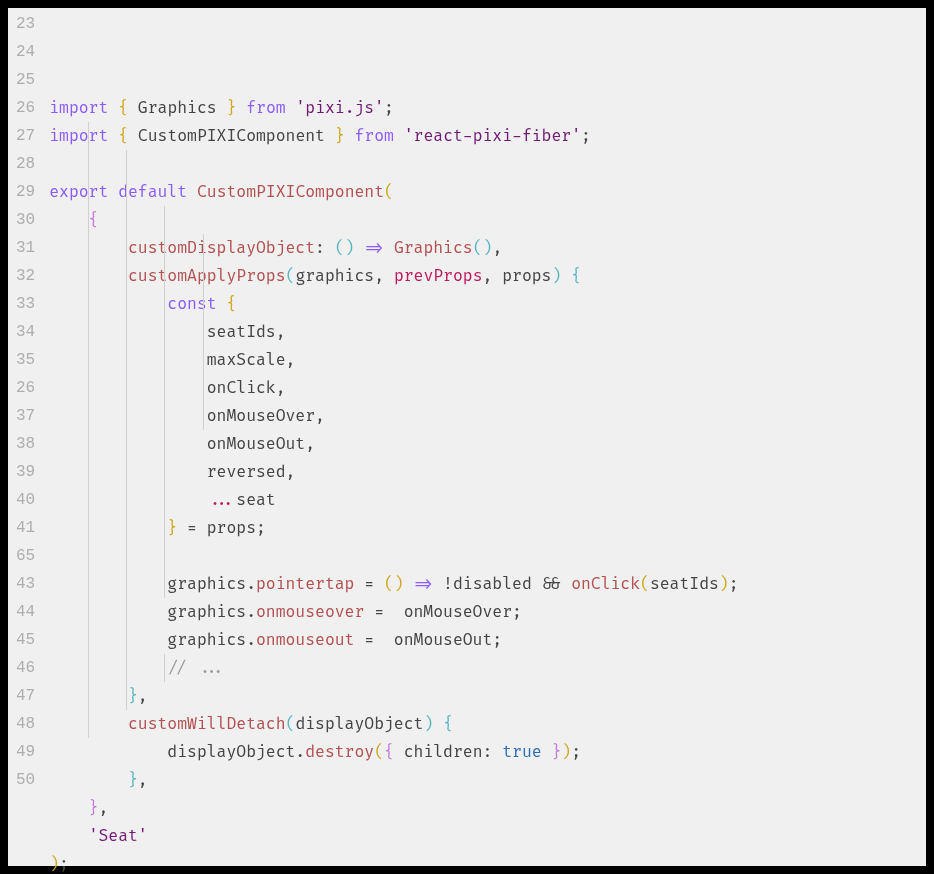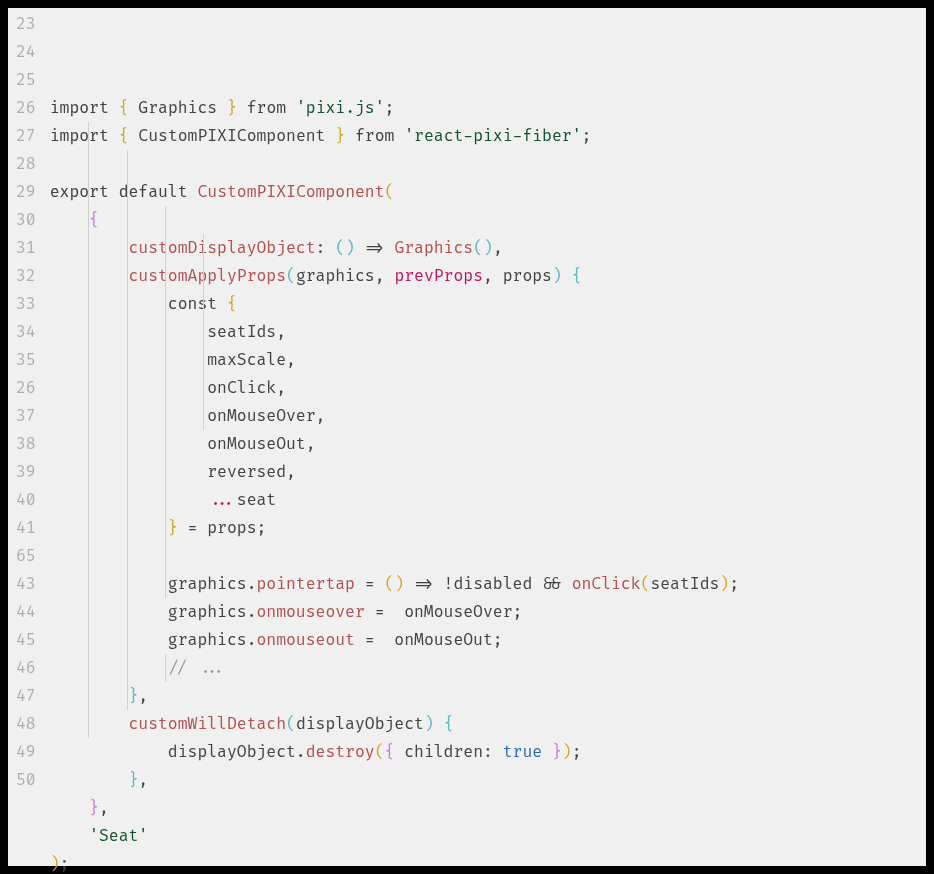--- a/index.html
+++ b/index.html
@@ -16,45 +16,46 @@
     height: 858px;
     display: flex;
     padding-top: 2px;
   }
   .gutter {
     padding: 0 14px 0 8px;
     text-align: right;
     color: #aeaeae;
     user-select: none;
     flex-shrink: 0;
+    font-family: Liberation Mono, monospace;
   }
   .code {
     position: relative;
     flex: 1;
     white-space: pre;
   }
   .line { display: block; height: 28px; }
   .indent-guides {
     position: absolute;
     top: 0; left: 0;
     pointer-events: none;
   }
   .guide {
     position: absolute;
     width: 1px;
     background: #d0d0d0;
   }
   
-  .kw   { color: #404040; }   
+  .kw   { color: #8b5cf6; }   
   .br1  { color: #d1a61e; }   
   .br2  { color: #c678dd; }   
   .br3  { color: #56b6c2; }   
   .br4  { color: #d1a61e; }   
   .br5  { color: #c678dd; }   
-  .str  { color: #14532d; }   
+  .str  { color: #701a75; }   
   .fn   { color: #b35050; }
   .ident{ color: #444444; }
   .param{ color: #be185d; }
   .comm { color: #999999; }   
   .bool { color: #2d6db5; text-align: right; }
 </style>
 </head>
 <body>
 
 <div class="editor">

